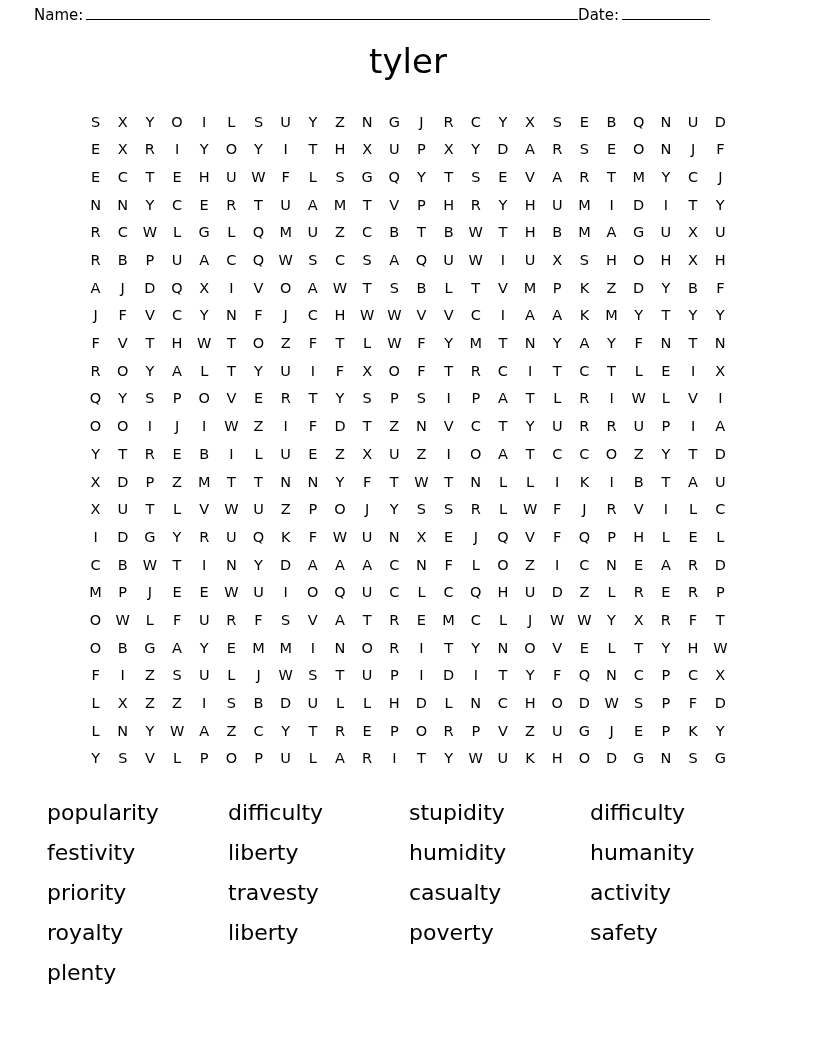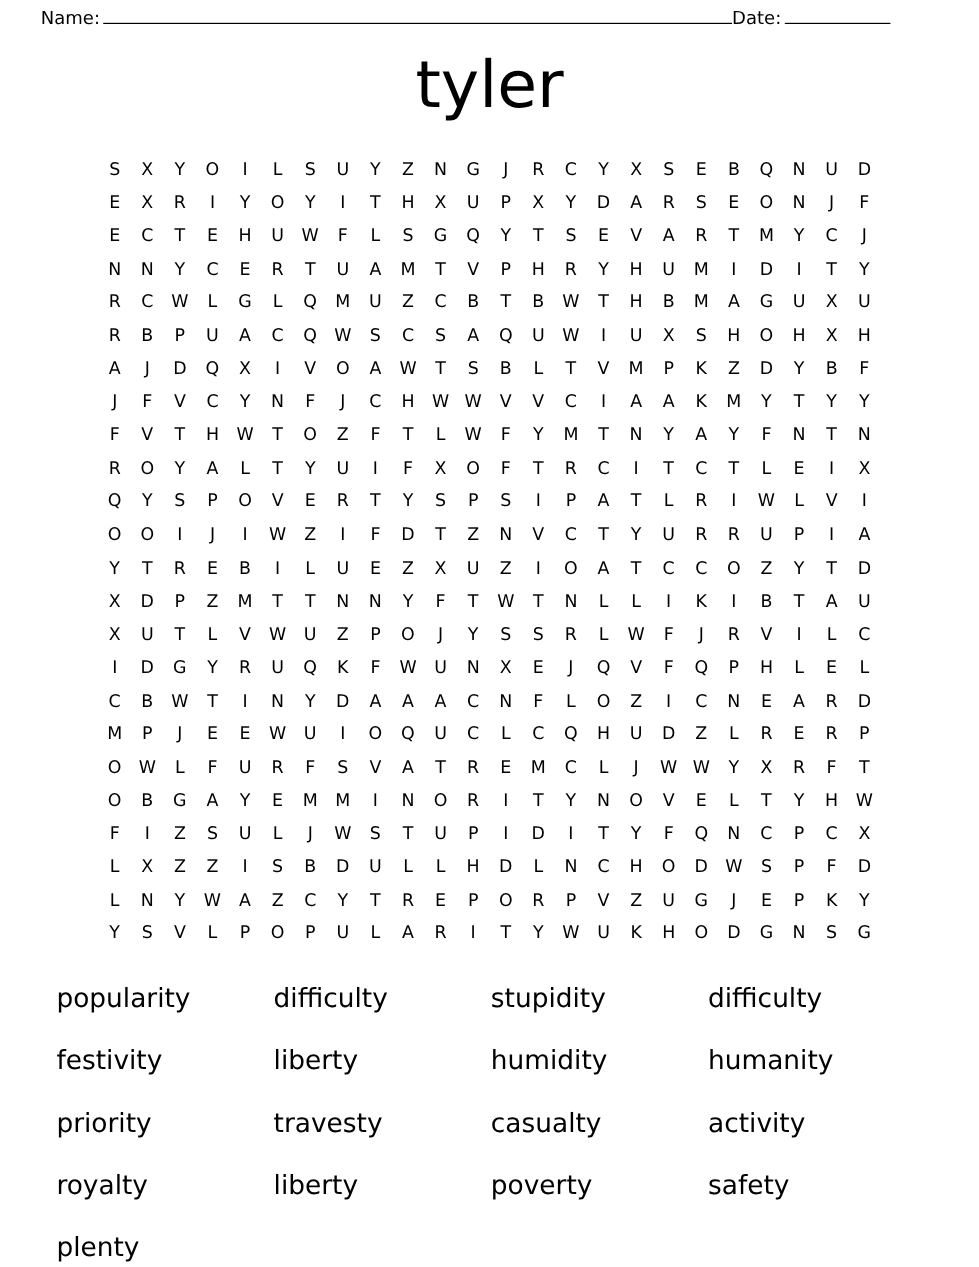--- a/index.html
+++ b/index.html
@@ -13,40 +13,40 @@
     font-family: "DejaVu Sans", "Liberation Sans", sans-serif;
     color: #000000;
     position: relative;
     overflow: hidden;
   }
 
   
   .header-row {
     display: flex;
     align-items: baseline;
-    padding: 6px 74px 0 34px;
+    padding: 6px 106px 0 34px;
     font-size: 15px;
     white-space: nowrap;
   }
   .field-label {
     font-size: 15px;
   }
   .rule {
     border-bottom: 1px solid #000;
     height: 13px;
     margin-left: 3px;
   }
   .rule-name { flex: 1 1 auto; }
   .rule-date { width: 88px; flex: 0 0 auto; }
   .date-label { }
 
   
   .puzzle-title {
     text-align: center;
-    font-size: 54px;
+    font-size: 34px;
     font-weight: 400;
     line-height: 1;
     margin: 20px 0 0 0;
     letter-spacing: 0px;
   }
 
   
   .grid {
     margin: 30px auto 0 auto;
     width: 652px;
@@ -62,21 +62,21 @@
     font-weight: 400;
     padding: 0;
   }
 
   
   .word-list {
     margin: 22px 0 0 0;
     padding: 0 30px 0 47px;
     display: grid;
     grid-template-columns: 181px 181px 181px auto;
-    row-gap: 16px;
+    row-gap: 4px;
   }
   .word-cell {
     font-size: 22px;
     line-height: 36px;
     font-weight: 400;
     white-space: nowrap;
   }
 </style>
 </head>
 <body>

